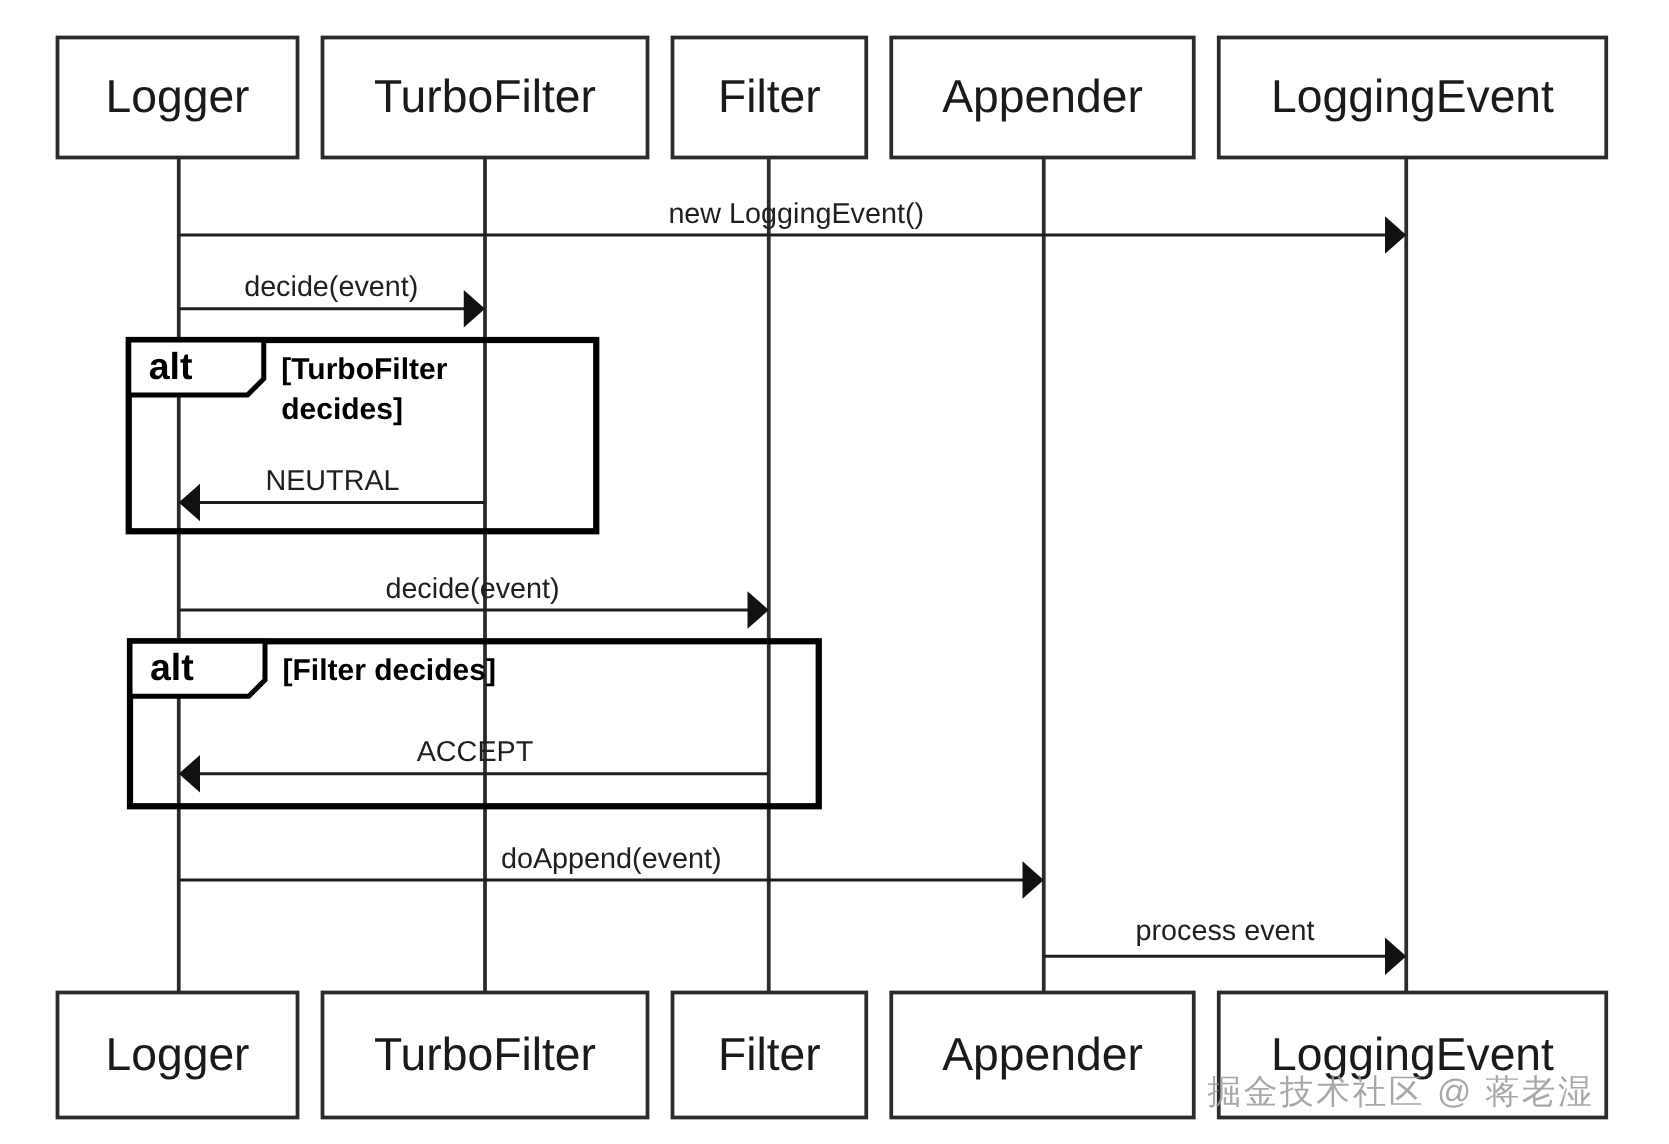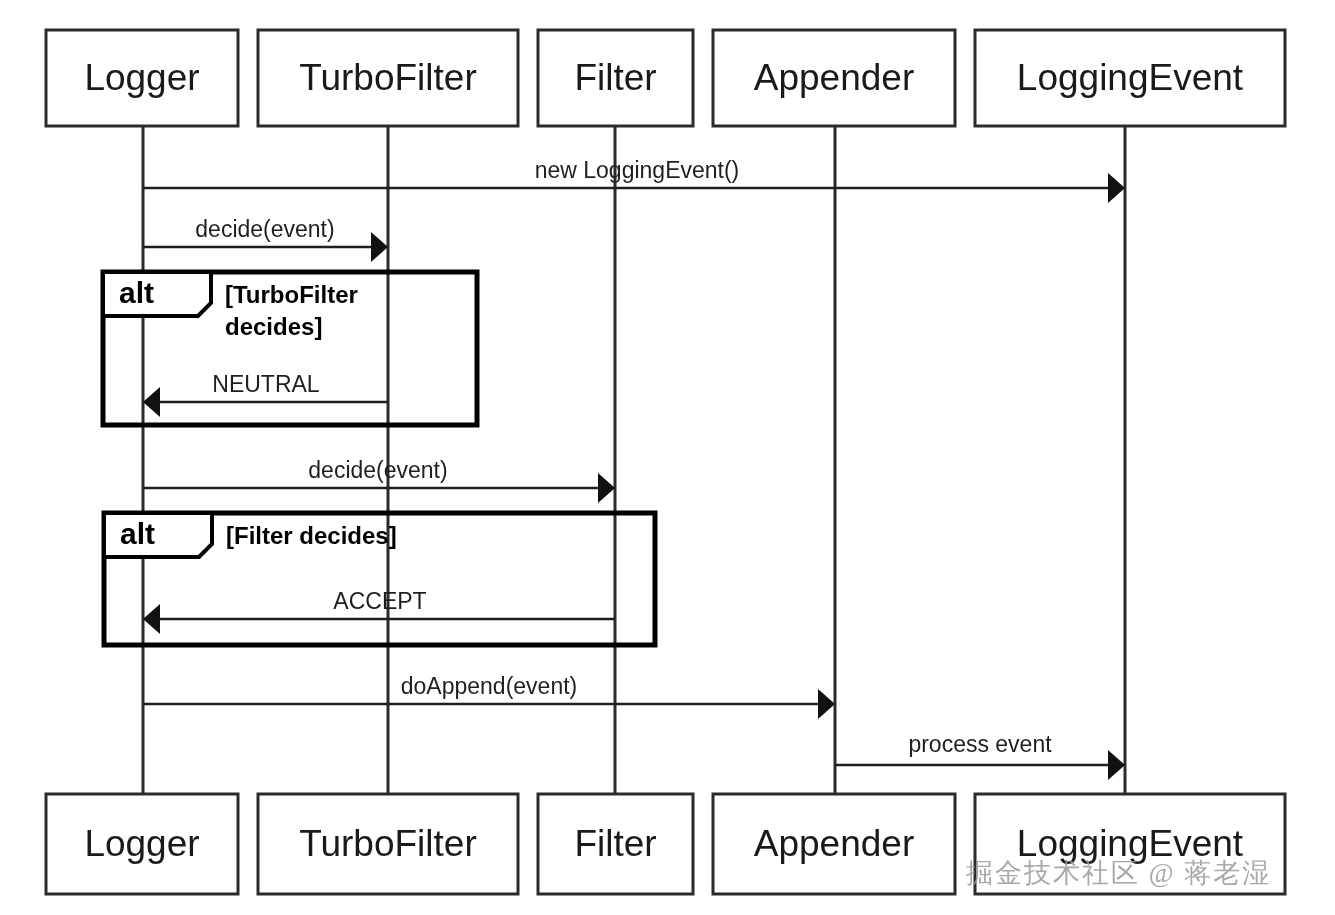--- a/index.html
+++ b/index.html
@@ -74,21 +74,21 @@
     dominant-baseline: middle;
   }
   .frag-cond {
     font-family: "Liberation Sans", sans-serif;
     font-size: 24px;
     font-weight: bold;
     fill: #000000;
   }
   .watermark-text {
     position: absolute;
-    font-family: Liberation Serif, serif;
+    font-family: Liberation Sans, sans-serif;
     font-size: 27px;
     color: #9a9a9a;
     white-space: nowrap;
     letter-spacing: 2px;
     opacity: 0.85;
   }
 </style>
 </head>
 <body>
 

